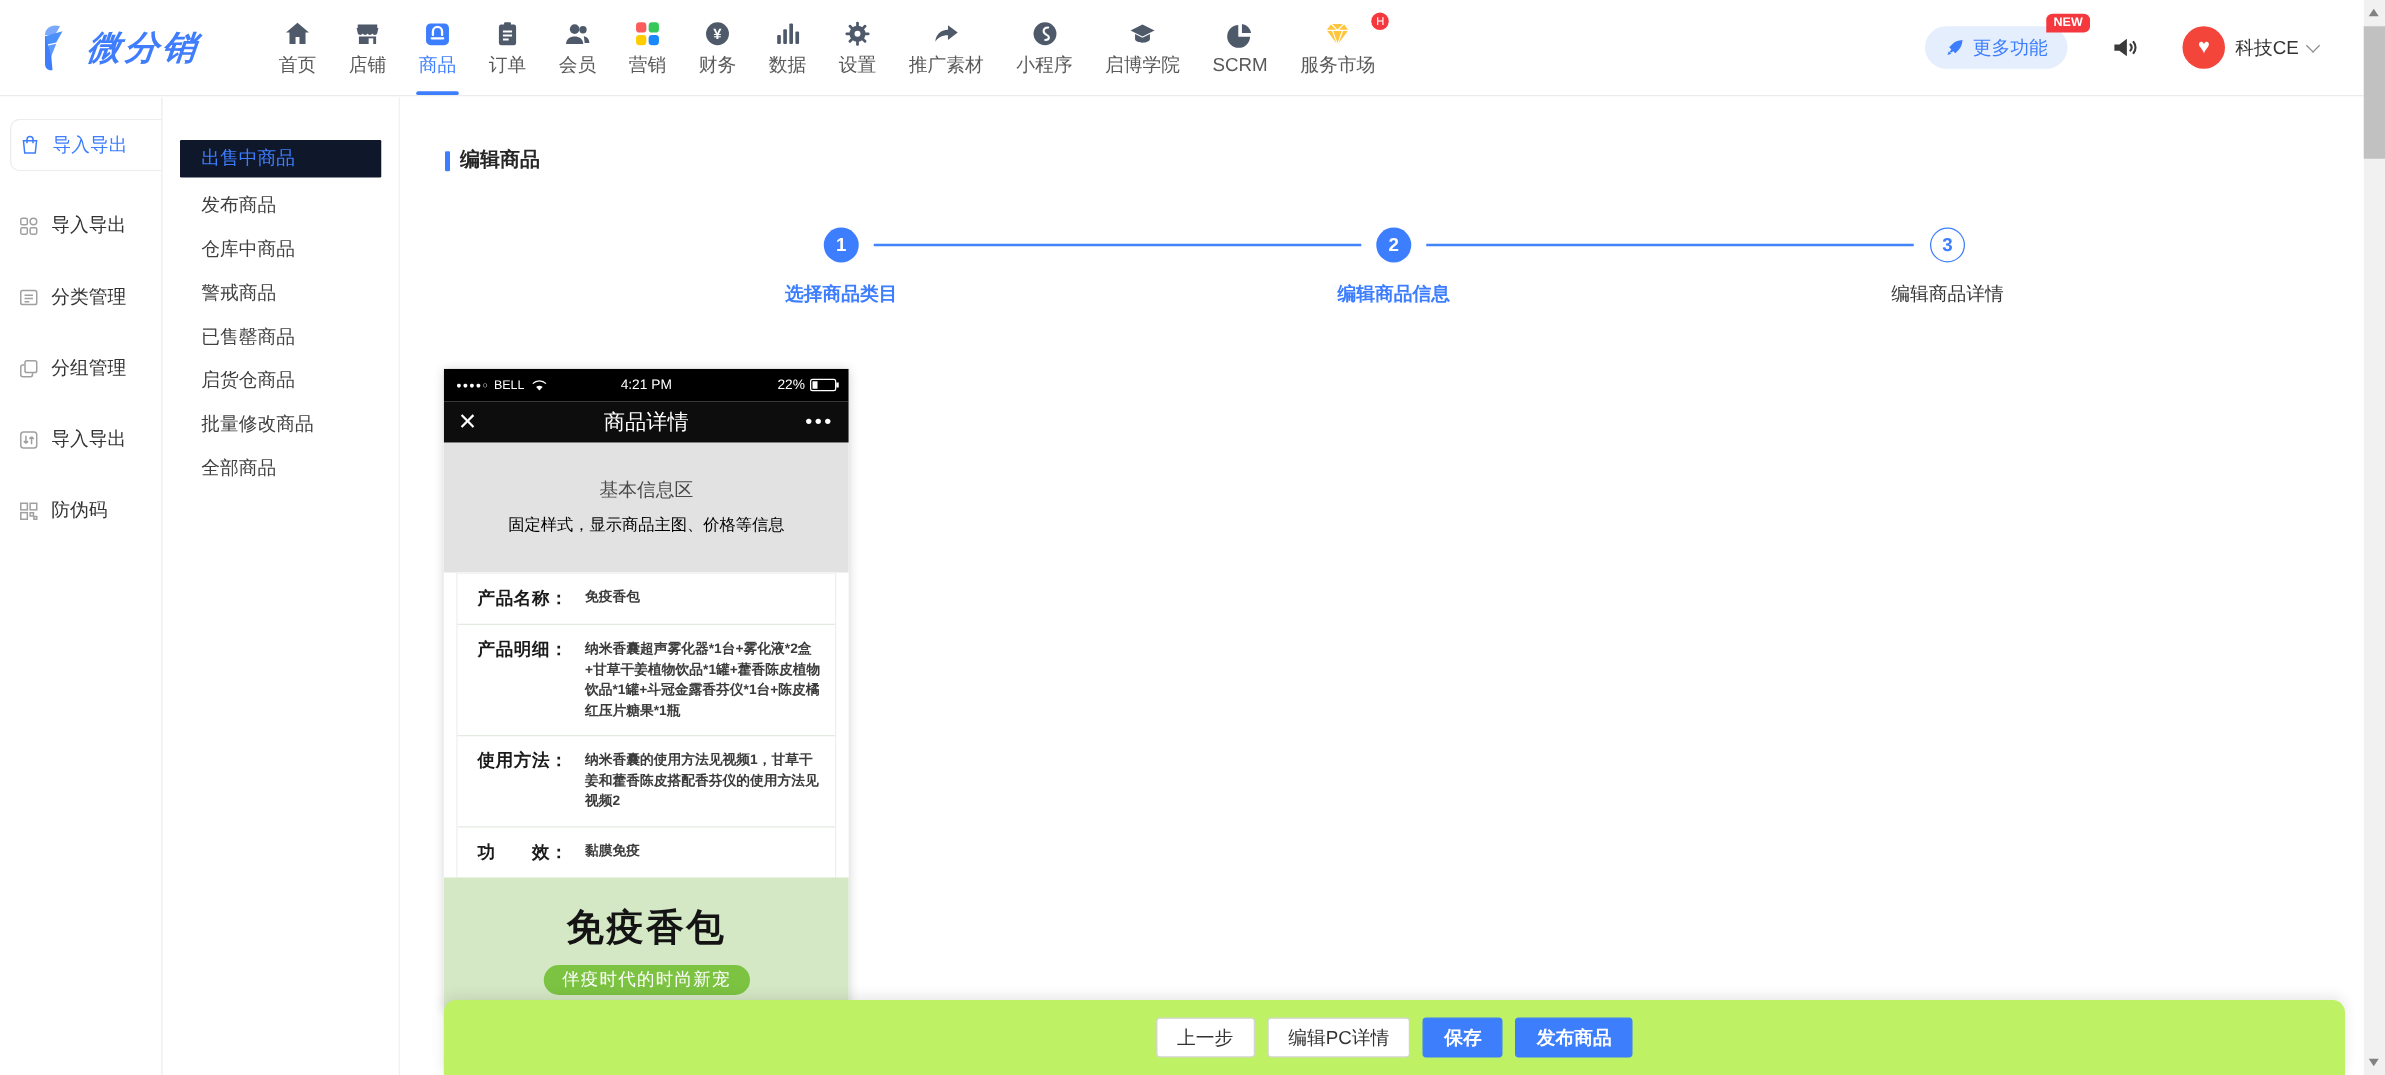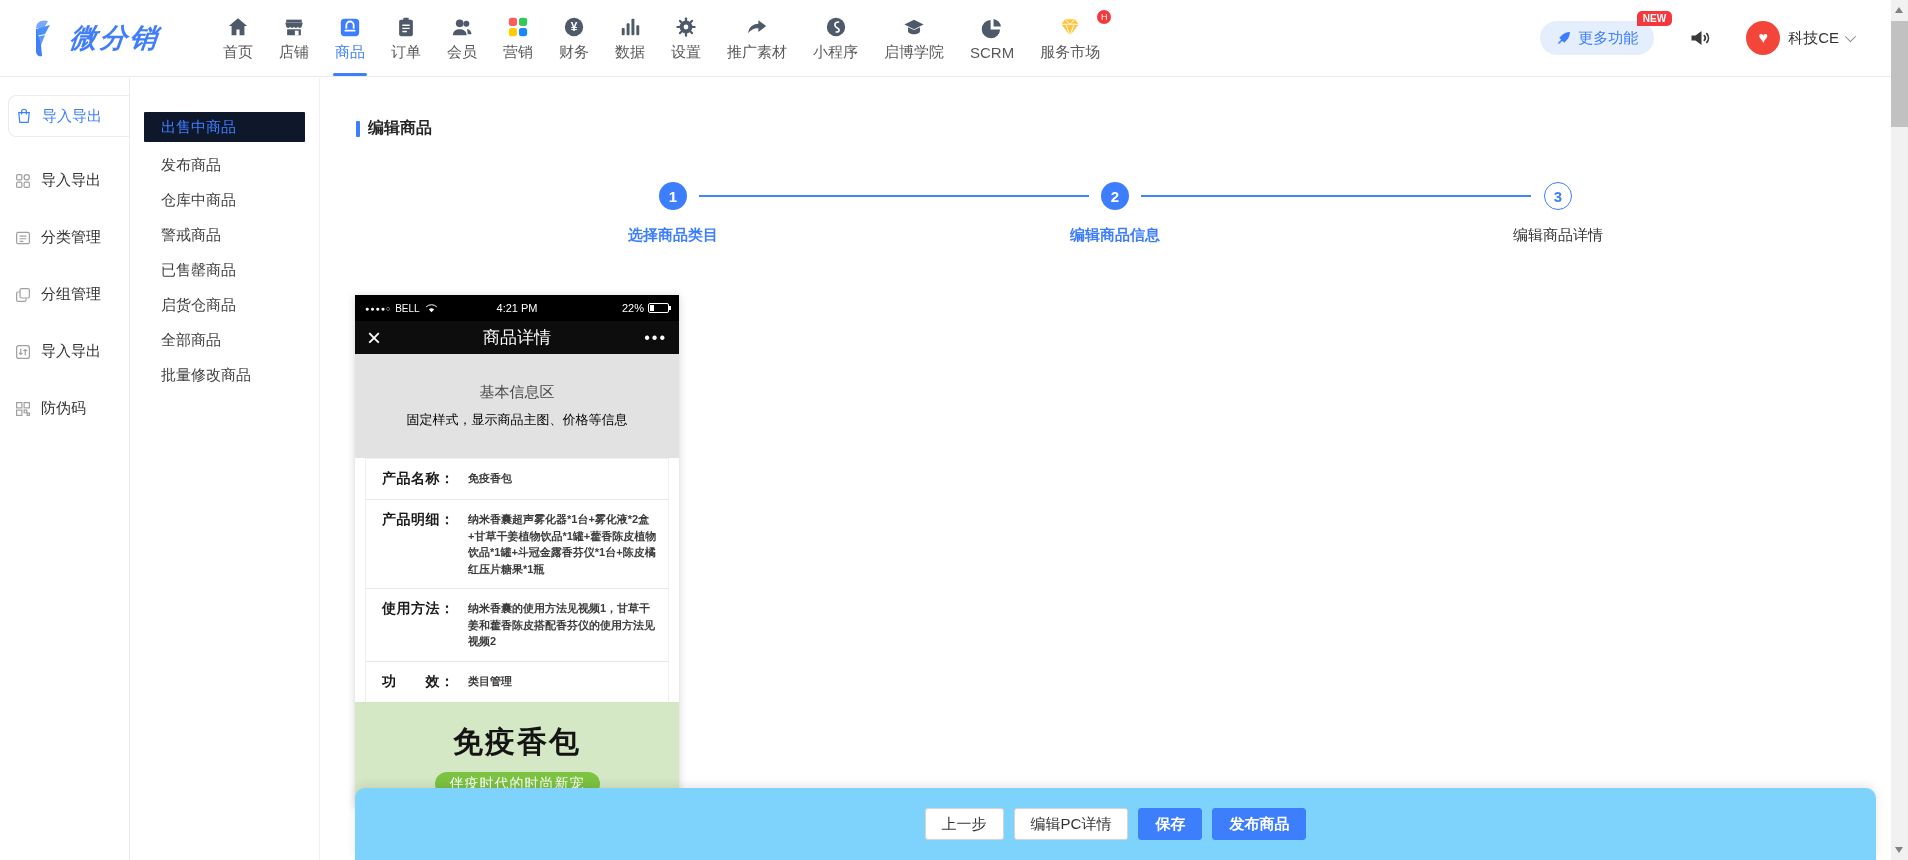--- a/index.html
+++ b/index.html
@@ -95,21 +95,21 @@
   .p-row { display:flex; padding:11px 8px 11px 16px; }
   .p-row + .p-row { border-top:1px solid #e3ebe0; margin-top:0; }
   .p-row .rl { width:86px; flex:none; font-size:14px; font-weight:bold; color:#1a1a1a; letter-spacing:.5px; }
   .p-row .rv { font-size:11px; color:#3c3c3c; line-height:1.5; font-weight:bold; }
   .p-banner { height:130px; background:#d5e8c5; text-align:center; position:relative; overflow:hidden; }
   .p-banner-title { font-size:30px; font-weight:900; color:#141414; padding-top:20px; letter-spacing:2px; }
   .p-banner-pill { display:inline-block; margin-top:9px; background:#7cc342; color:#fff; font-size:14px;
     padding:3px 15px; border-radius:13px; letter-spacing:1px; }
 
   
-  .footer-bar { position:absolute; left:34px; right:15px; bottom:0; height:72px; background:#7dd3fc;
+  .footer-bar { position:absolute; left:34px; right:15px; bottom:0; height:60px; background:#bef264;
     border-radius:10px 10px 0 0; box-shadow:0 -3px 10px rgba(0,0,0,.09); display:flex;
     align-items:center; justify-content:center; gap:10px; z-index:5; }
   .btn { height:32px; font-size:15px; border-radius:3px; cursor:pointer; padding:0 16px; }
   .btn-plain { background:#fff; border:1px solid #d4d4d4; color:#333; }
   .btn-primary { background:#3d7efc; border:1px solid #3d7efc; color:#fff; font-weight:bold; }
 
   
   .scrollbar { position:absolute; top:0; right:0; width:17px; height:860px; background:#f1f1f1; z-index:50; }
   .sb-up { position:absolute; top:7px; left:4px; width:0; height:0;
     border-left:4.5px solid transparent; border-right:4.5px solid transparent; border-bottom:6px solid #828282; }
@@ -351,22 +351,22 @@
   </div>
 </aside>
 
 <aside class="submenu">
   <div class="sub-item active">出售中商品</div>
   <div class="sub-item">发布商品</div>
   <div class="sub-item">仓库中商品</div>
   <div class="sub-item">警戒商品</div>
   <div class="sub-item">已售罄商品</div>
   <div class="sub-item">启货仓商品</div>
+  <div class="sub-item">批量修改商品</div>
   <div class="sub-item">全部商品</div>
-  <div class="sub-item">批量修改商品</div>
 </aside>
 
 <main class="main">
   <div class="page-title">
     <span class="title-bar"></span>
     <span>编辑商品</span>
   </div>
 
   <div class="stepper">
     <div class="step-line line-1"></div>
@@ -418,21 +418,21 @@
       <div class="p-row">
         <span class="rl">产品明细：</span>
         <span class="rv">纳米香囊超声雾化器*1台+雾化液*2盒+甘草干姜植物饮品*1罐+藿香陈皮植物饮品*1罐+斗冠金露香芬仪*1台+陈皮橘红压片糖果*1瓶</span>
       </div>
       <div class="p-row">
         <span class="rl">使用方法：</span>
         <span class="rv">纳米香囊的使用方法见视频1，甘草干姜和藿香陈皮搭配香芬仪的使用方法见视频2</span>
       </div>
       <div class="p-row">
         <span class="rl">功　　效：</span>
-        <span class="rv">类目管理</span>
+        <span class="rv">黏膜免疫</span>
       </div>
     </div>
     <div class="p-banner">
       <div class="p-banner-title">免疫香包</div>
       <span class="p-banner-pill">伴疫时代的时尚新宠</span>
       
     </div>
   </div>
 
   <div class="footer-bar">

